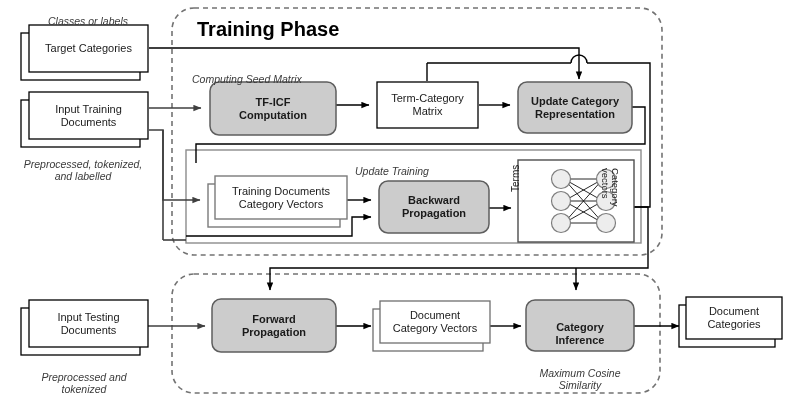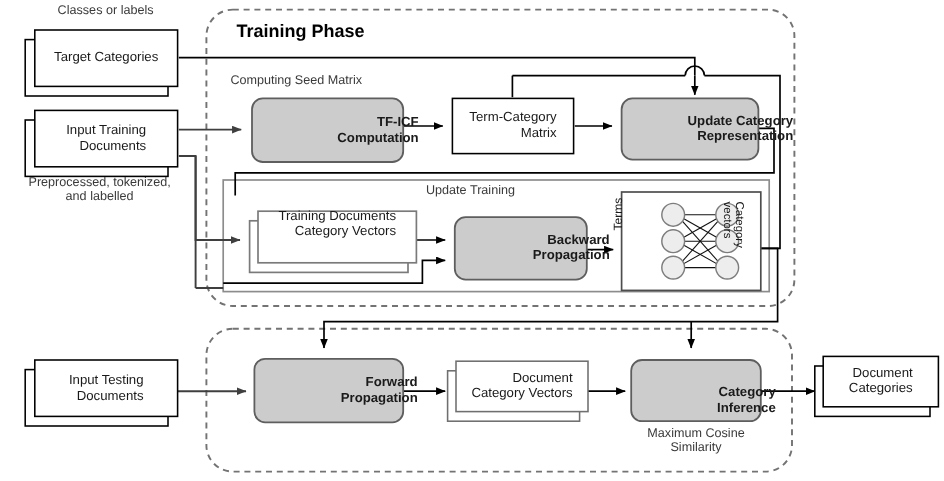--- a/index.html
+++ b/index.html
@@ -2,26 +2,26 @@
 <html><head>
 <meta charset="utf-8">
 <style>
   html,body{margin:0;padding:0;background:#ffffff;}
   #root{position:relative;width:787px;height:401px;background:#ffffff;
         font-family:"Liberation Sans",sans-serif;overflow:hidden;}
   svg{position:absolute;left:0;top:0;width:787px;height:401px;}
   .lbl{position:absolute;color:#1a1a1a;text-align:center;line-height:1.15;
        font-family:"Liberation Sans",sans-serif;}
   .boxlabel{font-size:11px;}
-  .boxlabel.bold{font-weight:bold;padding-left:42px;}
-  .phase-title{font-size:15px;font-weight:bold;color:#000;}
-  .caption{font-size:10.5px;color:#3a3a3a;}
+  .boxlabel.bold{font-weight:bold;}
+  .phase-title{font-size:20px;font-weight:bold;color:#000;}
+  .caption{font-size:10.5px;font-style:italic;color:#3a3a3a;margin-top:12px;}
   .vlabel{position:absolute;font-size:10px;color:#1a1a1a;
           font-family:"Liberation Sans",sans-serif;white-space:nowrap;}
-  .center{display:flex;align-items:center;justify-content:center;text-align:right;}
+  .center{display:flex;align-items:center;justify-content:center;}
 </style>
 </head>
 <body>
 
 <div id="root">
 
   <svg viewBox="0 0 787 401">
     <defs>
       <marker id="ah" markerWidth="9" markerHeight="9" refX="7.6" refY="3.2" orient="auto" markerUnits="userSpaceOnUse">
         <path d="M0,0 L8,3.2 L0,6.4 z" fill="#000000"></path>
@@ -156,38 +156,40 @@
     </g>
   </svg>
 
   <div class="lbl phase-title" style="left:197px;top:18px;width:200px;text-align:left;">Training Phase</div>
 
   <div class="lbl caption" style="left:18px;top:3px;width:140px;">Classes or labels</div>
   <div class="lbl caption" style="left:0px;top:146px;width:166px;white-space:pre-line;">Preprocessed, tokenized,
 and labelled</div>
   <div class="lbl caption" style="left:192px;top:61px;width:160px;text-align:left;">Computing Seed Matrix</div>
   <div class="lbl caption" style="left:355px;top:153px;width:160px;text-align:left;">Update Training</div>
+  <div class="lbl caption" style="left:8px;top:359px;width:152px;white-space:pre-line;">Preprocessed and
+tokenized</div>
   <div class="lbl caption" style="left:512px;top:355px;width:136px;white-space:pre-line;text-align:center;">Maximum Cosine
 Similarity</div>
 
   <div class="lbl boxlabel center" style="left:29px;top:25px;width:119px;height:47px;white-space:pre-line;">Target Categories</div>
 
   <div class="lbl boxlabel center" style="left:29px;top:92px;width:119px;height:47px;white-space:pre-line;">Input Training
 Documents</div>
 
   <div class="lbl boxlabel bold center" style="left:210px;top:82px;width:126px;height:53px;white-space:pre-line;">TF-ICF
 Computation</div>
 
   <div class="lbl boxlabel center" style="left:377px;top:82px;width:101px;height:46px;white-space:pre-line;">Term-Category
 Matrix</div>
 
   <div class="lbl boxlabel bold center" style="left:518px;top:82px;width:114px;height:51px;white-space:pre-line;">Update Category
 Representation</div>
 
-  <div class="lbl boxlabel center" style="left:215px;top:165px;width:132px;height:43px;white-space:pre-line;border-radius:10px;">Training Documents
+  <div class="lbl boxlabel center" style="left:215px;top:176px;width:132px;height:43px;white-space:pre-line;border-radius:10px;">Training Documents
 Category Vectors</div>
 
   <div class="lbl boxlabel bold center" style="left:379px;top:181px;width:110px;height:52px;white-space:pre-line;">Backward
 Propagation</div>
 
   <div class="vlabel" style="left:510px;top:192px;transform:rotate(-90deg);transform-origin:left top;">Terms</div>
 
   <div class="vlabel" style="left:620px;top:168px;transform:rotate(90deg);transform-origin:left top;width:70px;
               line-height:1.05;font-size:9.5px;white-space:pre-line;text-align:left;">Category
 vectors</div>

